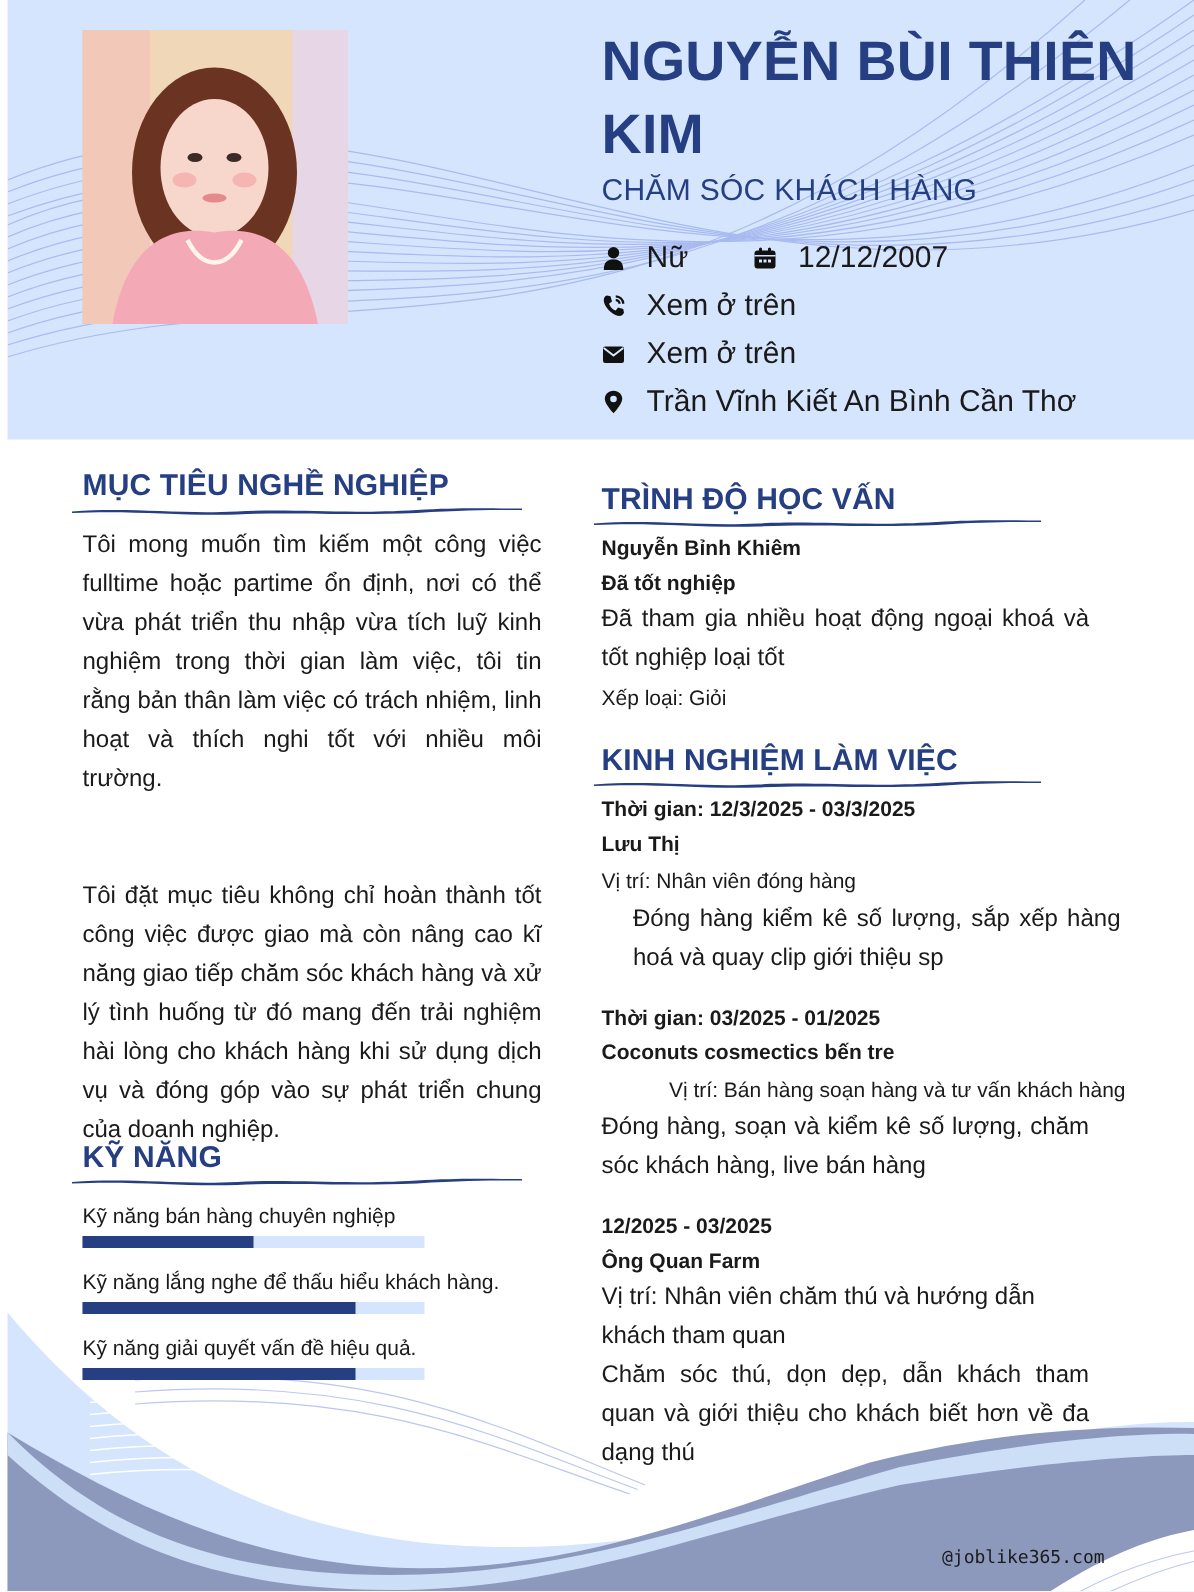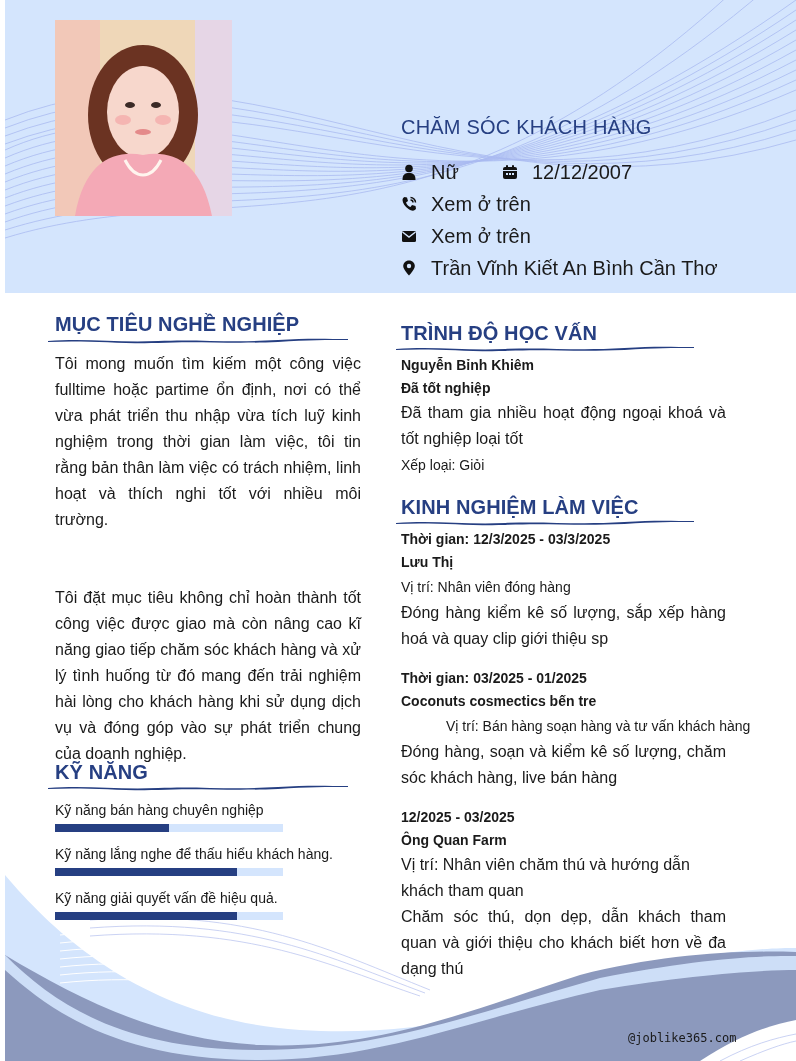--- a/index.html
+++ b/index.html
@@ -82,20 +82,21 @@
         <ellipse cx="75" cy="85" rx="5" ry="3" fill="#3b2a26"></ellipse>
         <ellipse cx="101" cy="85" rx="5" ry="3" fill="#3b2a26"></ellipse>
         <ellipse cx="88" cy="112" rx="8" ry="3" fill="#e48a8a"></ellipse>
         <ellipse cx="68" cy="100" rx="8" ry="5" fill="#f4a6a6" opacity="0.7"></ellipse>
         <ellipse cx="108" cy="100" rx="8" ry="5" fill="#f4a6a6" opacity="0.7"></ellipse>
         <path d="M20 196 C 30 140, 60 130, 88 135 C 116 130, 146 140, 157 196 Z" fill="#f4a9b6"></path>
         <path d="M70 140 C 80 160, 96 160, 106 140" stroke="#fff5ee" stroke-width="3" fill="none"></path>
       </svg>
     </div>
 
+    <div class="name" style="left:396px;">NGUYỄN BÙI THIÊN KIM</div>
     <div class="job-title" style="left:396px;">CHĂM SÓC KHÁCH HÀNG</div>
 
     <div class="info info-gender" style="left:396px;">
       <span class="ico">
         <svg viewBox="0 0 16 16">
             <circle cx="8" cy="4.5" r="3.8" fill="#111"></circle>
             <path d="M1.5 16 C1.5 10.5 4 9 8 9 C12 9 14.5 10.5 14.5 16 Z" fill="#111"></path>
           </svg>
       </span>
       <span>Nữ</span>
@@ -218,21 +219,21 @@
   <div class="sec-title" style="left:401px; top:496px;">KINH NGHIỆM LÀM VIỆC</div>
   <div class="sec-underline" style="left:396px; top:518px; width:298px;">
     <svg viewBox="0 0 300 8" preserveAspectRatio="none">
         <path d="M0 5 C 40 2, 70 7, 110 5 C 150 3, 180 7, 230 4 C 260 2, 280 3, 300 3 L300 4 C 280 4, 260 4, 230 6 C 180 8, 150 5, 110 7 C 70 8, 40 4, 0 6 Z" fill="#263f82"></path>
       </svg>
   </div>
 
   <div class="line bold" style="left:401px; top:526px;">Thời gian: 12/3/2025 - 03/3/2025</div>
   <div class="line bold" style="left:401px; top:549px;">Lưu Thị</div>
   <div class="line" style="left:401px; top:574px;">Vị trí: Nhân viên đóng hàng</div>
-  <div class="para" style="left:401px; top:600px; width:325px;">Đóng hàng kiểm kê số lượng, sắp xếp hàng hoá và quay clip giới thiệu sp</div>
+  <div class="para" style="left:422px; top:600px; width:325px;">Đóng hàng kiểm kê số lượng, sắp xếp hàng hoá và quay clip giới thiệu sp</div>
 
   <div class="line bold" style="left:401px; top:665px;">Thời gian: 03/2025 - 01/2025</div>
   <div class="line bold" style="left:401px; top:688px;">Coconuts cosmectics bến tre</div>
   <div class="line" style="left:401px; top:713px;margin-left:45px;">Vị trí: Bán hàng soạn hàng và tư vấn khách hàng</div>
   <div class="para" style="left:401px; top:739px; width:325px;">Đóng hàng, soạn và kiểm kê số lượng, chăm sóc khách hàng, live bán hàng</div>
 
   <div class="line bold" style="left:401px; top:804px;">12/2025 - 03/2025</div>
   <div class="line bold" style="left:401px; top:827px;">Ông Quan Farm</div>
   <div class="para" style="left:401px; top:852px; width:325px; text-align:left;">Vị trí: Nhân viên chăm thú và hướng dẫn khách tham quan</div>
   <div class="para" style="left:401px; top:904px; width:325px;">Chăm sóc thú, dọn dẹp, dẫn khách tham quan và giới thiệu cho khách biết hơn về đa dạng thú</div>

